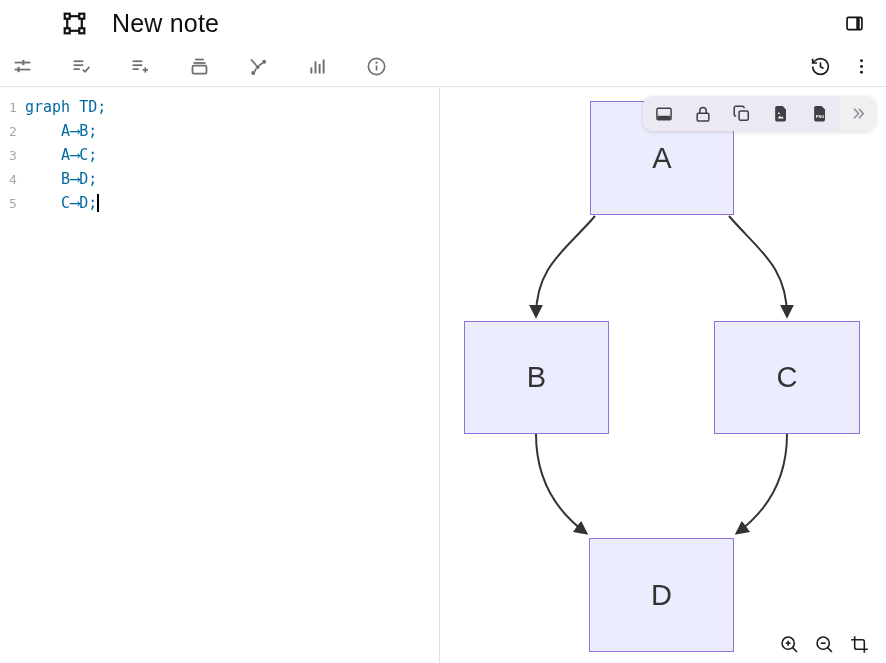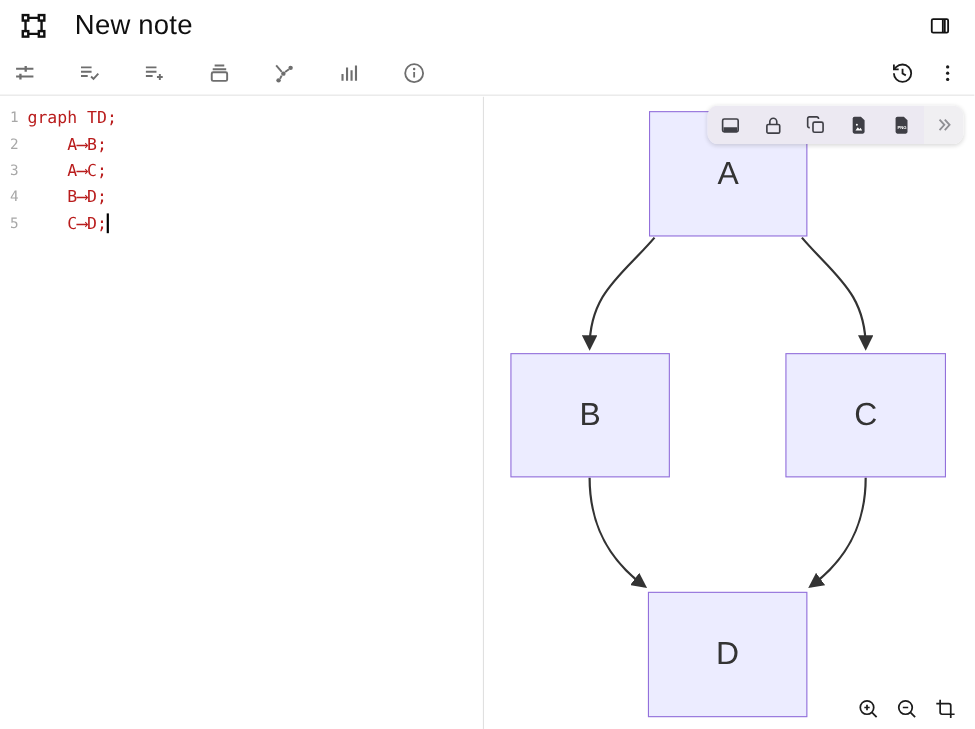--- a/index.html
+++ b/index.html
@@ -2,40 +2,40 @@
 <html><head>
 <meta charset="utf-8">
 <style>
   * { margin:0; padding:0; box-sizing:border-box; }
   html,body { width:886px; height:663px; overflow:hidden; background:#ffffff;
               font-family:"Liberation Sans", sans-serif; }
 
   .app { position:relative; width:886px; height:663px; background:#fff; }
 
   
-  .titlebar { height:46px; display:flex; align-items:center; padding:0 14px 0 12px; }
+  .titlebar { height:46px; display:flex; align-items:center; padding:0 14px 0 12px;margin-left:44px; }
   .titlebar .left { display:flex; align-items:center; gap:20px; flex:1; }
   .page-title { font-size:25px; font-weight:500; color:#0f0f0f; letter-spacing:.2px; }
   .iconbtn { background:none; border:none; cursor:pointer; display:flex;
              align-items:center; justify-content:center; width:36px; height:36px; padding:0; }
 
   
   .toolbar { height:41px; display:flex; align-items:center; padding:0 7px 0 4px;
              border-bottom:1px solid #e3e3e3; }
   .toolbar .group-left { display:flex; align-items:center; gap:23px; flex:1; }
   .toolbar .group-right { display:flex; align-items:center; gap:5px; }
   .toolbar svg { display:block; }
 
   
   .content { position:absolute; top:88px; left:0; right:0; bottom:0; display:flex; }
   .editor { width:440px; border-right:1px solid #e0e0e0; padding-top:7px; overflow:hidden; }
   .ed-line { display:flex; height:24px; align-items:center;
              font-family:"DejaVu Sans Mono","Liberation Mono",monospace; font-size:15px; }
   .ln  { width:14px; margin-left:9px; color:#a8a8a8; font-size:13px; flex:none; }
-  .code{ margin-left:2px; color:#b91c1c; white-space:pre; }
+  .code{ margin-left:2px; color:#0369a1; white-space:pre; }
   .caret { display:inline-block; width:1.5px; height:18px; background:#000;
            vertical-align:-3px; }
 
   
   .canvas { position:relative; flex:1; background:#fff; overflow:hidden; }
   .edges { position:absolute; left:0; top:0; width:445px; height:575px; z-index:1; }
   .edge { stroke:var(--edge-color,#333); stroke-width:2; fill:none; }
   .node { position:absolute; z-index:2; background:var(--node-fill,#ECECFF);
           border:1.5px solid var(--node-border,#9370DB);
           display:flex; align-items:center; justify-content:center;

